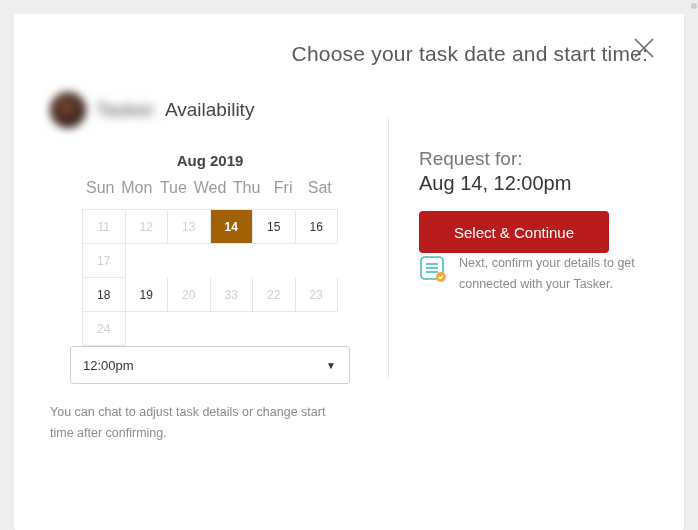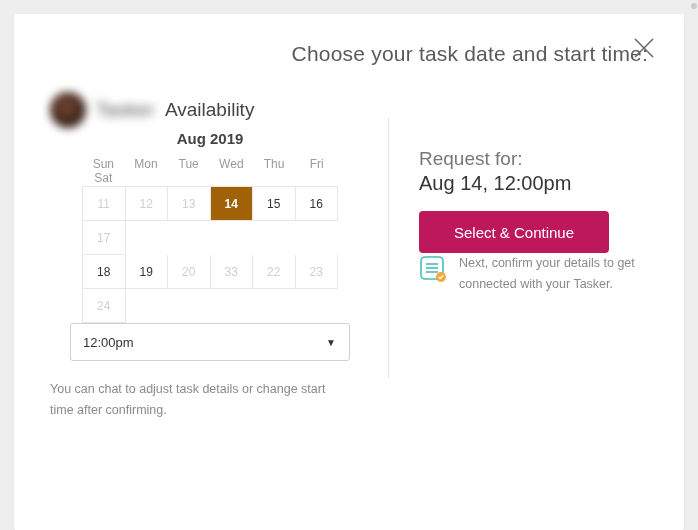--- a/index.html
+++ b/index.html
@@ -55,21 +55,21 @@
     display: flex;
     margin-top: 26px;
   }
   .left {
     width: 320px;
   }
   .avatar-row {
     display: flex;
     align-items: center;
     gap: 10px;
-    margin-bottom: 2px;
+    margin-bottom: 24px;
   }
   .avatar {
     width: 36px;
     height: 36px;
     border-radius: 50%;
     background: radial-gradient(circle at 45% 40%, #7a4a35 0%, #3a2218 60%, #1b100b 100%);
     filter: blur(4px);
   }
   .tasker-name {
     filter: blur(5px);
@@ -90,25 +90,25 @@
     font-weight: 600;
     color: #444;
     margin-bottom: 10px;
   }
   .calendar-wrap {
     width: 256px;
     margin: 0 auto;
   }
   .dow {
     display: grid;
-    grid-template-columns: repeat(6, 1fr);
+    grid-template-columns: repeat(7, 1fr);
     text-align: center;
-    font-size: 12px;
+    font-size: 16px;
     color: #9a9a9a;
-    margin-bottom: 1px;
+    margin-bottom: 12px;
   }
   .calendar {
     border: 1px solid #e6e6e6;
     border-right: none;
     border-bottom: none;
   }
   .week {
     display: grid;
     grid-template-columns: repeat(6, 1fr);
   }
@@ -180,21 +180,21 @@
     font-weight: 300;
   }
   .request-value {
     font-size: 20px;
     color: #363636;
     font-weight: 500;
     margin-top: 2px;
     margin-bottom: 16px;
   }
   .cta {
-    background: #be185d;
+    background: #b91c1c;
     color: #fff;
     border: none;
     border-radius: 4px;
     width: 190px;
     height: 42px;
     font-size: 15px;
     cursor: pointer;
   }
   .next-box {
     display: flex;

